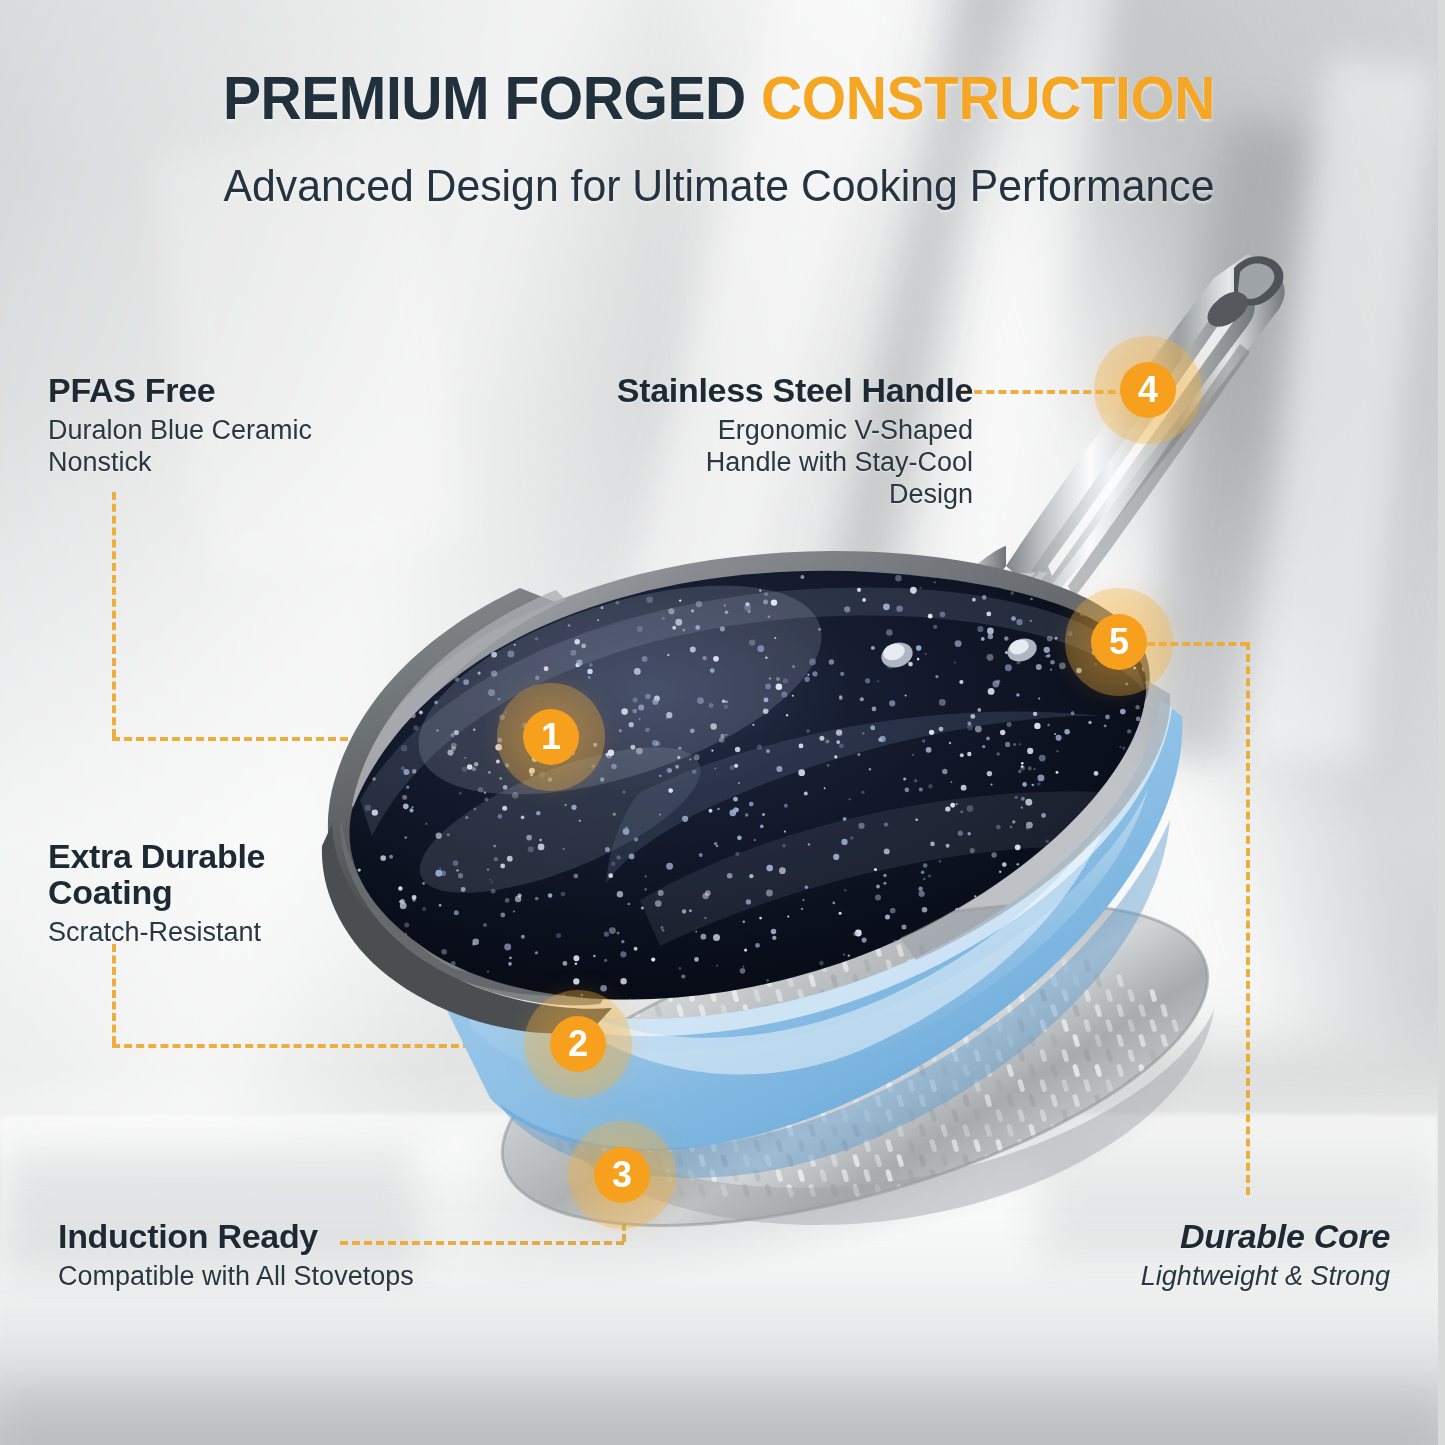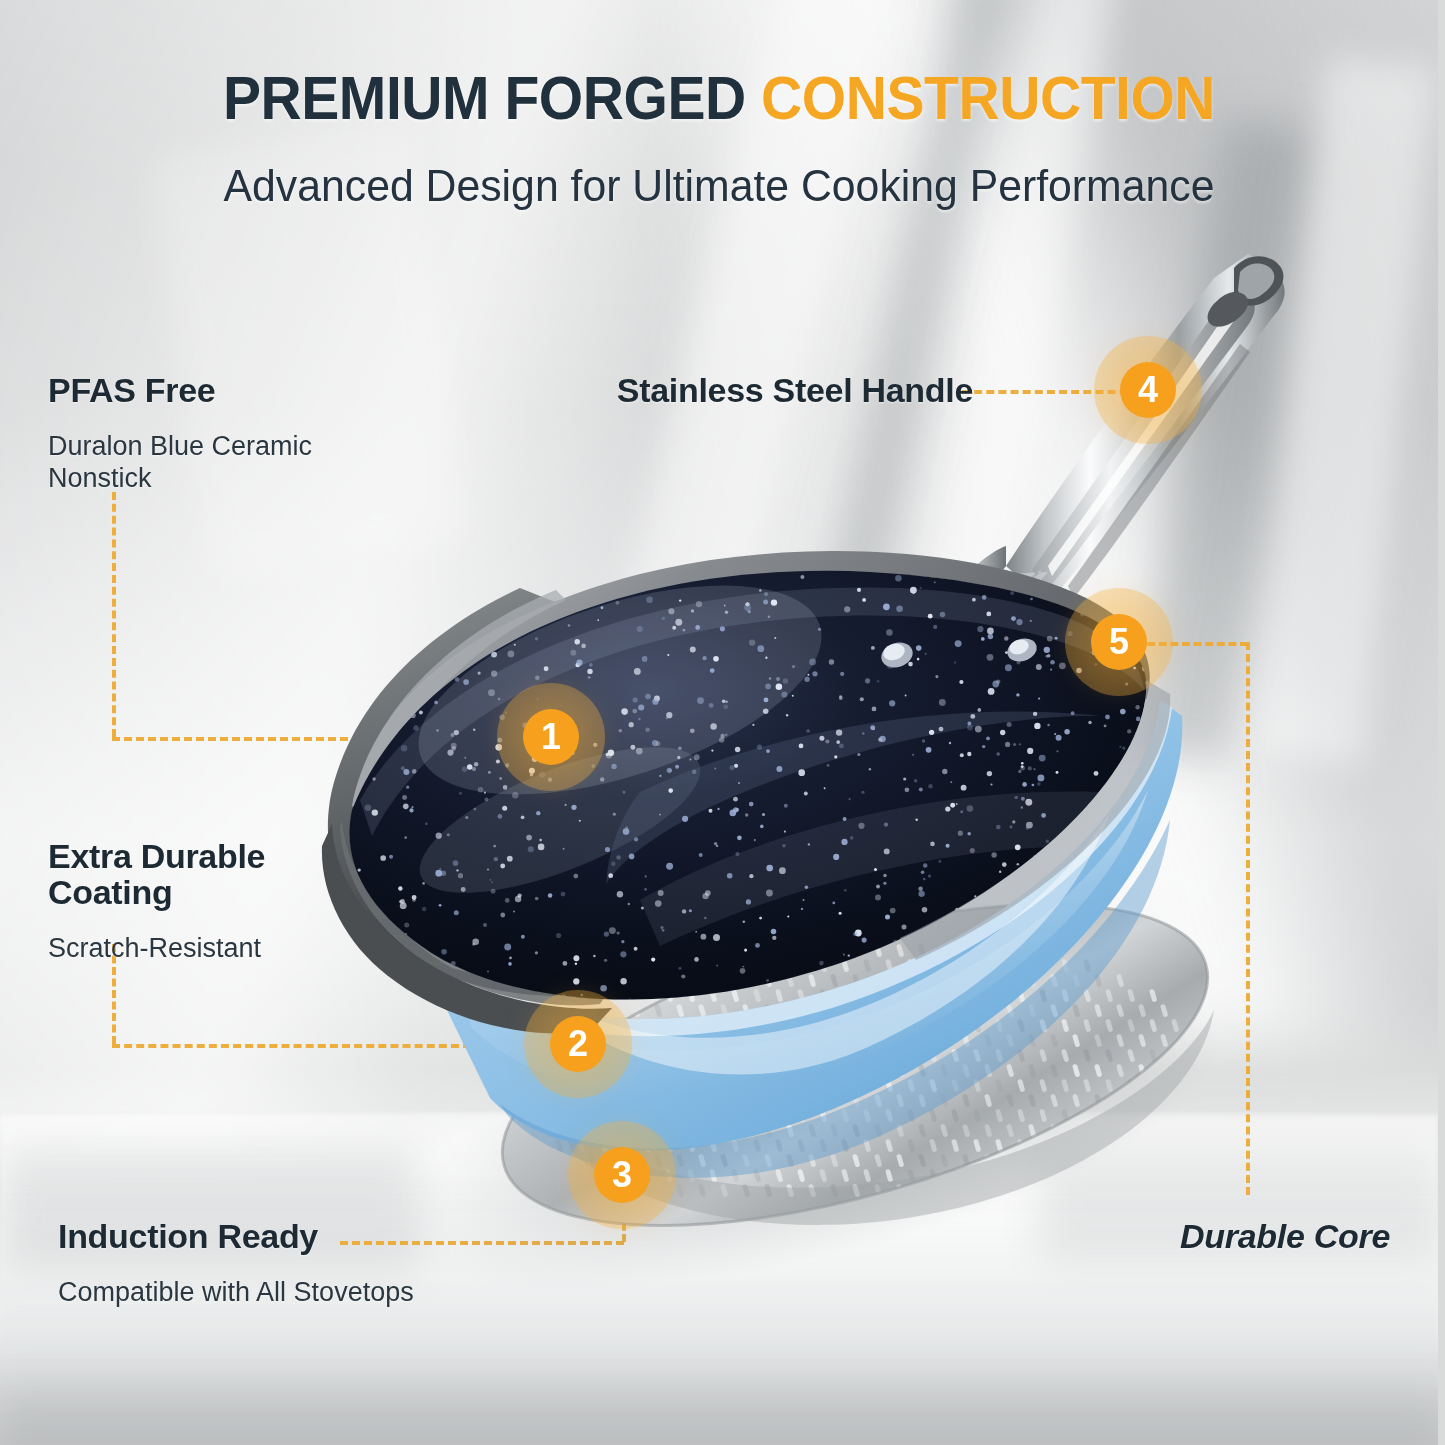--- a/index.html
+++ b/index.html
@@ -70,21 +70,21 @@
 
   
   .callout{position:absolute;}
   .callout .c-title{
     font-size:34px;font-weight:700;color:#1d2a33;line-height:1.06;
     letter-spacing:-.3px;white-space:pre-line;
     text-shadow:0 1px 2px rgba(255,255,255,.55);
   }
   .callout .c-sub{
     font-size:27px;font-weight:400;color:#2a3740;line-height:1.18;
-    margin-top:23px;white-space:pre-line;
+    margin-top:7px;white-space:pre-line;
     text-shadow:0 1px 2px rgba(255,255,255,.5);
   }
   .callout.right .c-title,.callout.right .c-sub{text-align:right;font-style:italic;}
 
   
   .dash-h{
     position:absolute;height:0;
     border-top:4px dashed #eeab34;
     opacity:.95;
   }
@@ -1813,19 +1813,23 @@
     <div class="c-sub">Scratch-Resistant</div>
   </div>
 
   <div class="callout" style="left:58px;top:1218px;width:420px;">
     <div class="c-title">Induction Ready</div>
     <div class="c-sub">Compatible with All Stovetops</div>
   </div>
 
   <div class="callout" style="left:583px;top:372px;width:390px;text-align:right;">
     <div class="c-title">Stainless Steel Handle</div>
+    <div class="c-sub">Ergonomic V-Shaped
+Handle with Stay-Cool
+Design</div>
   </div>
 
   <div class="callout right" style="left:1000px;top:1218px;width:390px;">
     <div class="c-title">Durable Core</div>
+    <div class="c-sub">Lightweight &amp; Strong</div>
   </div>
 
 </div>
 
 </body></html>

